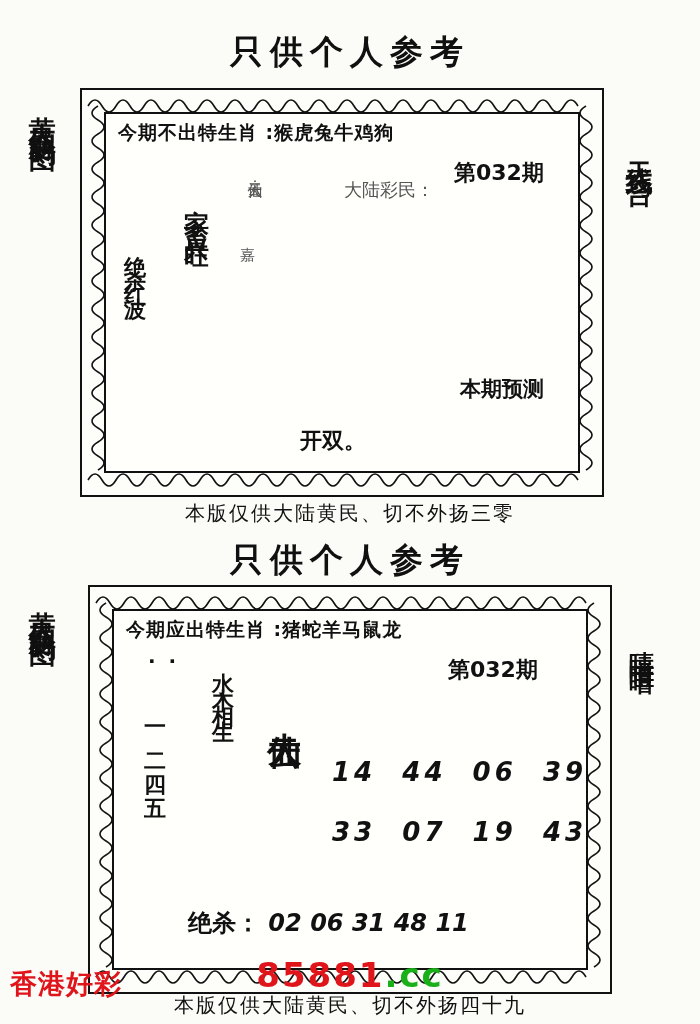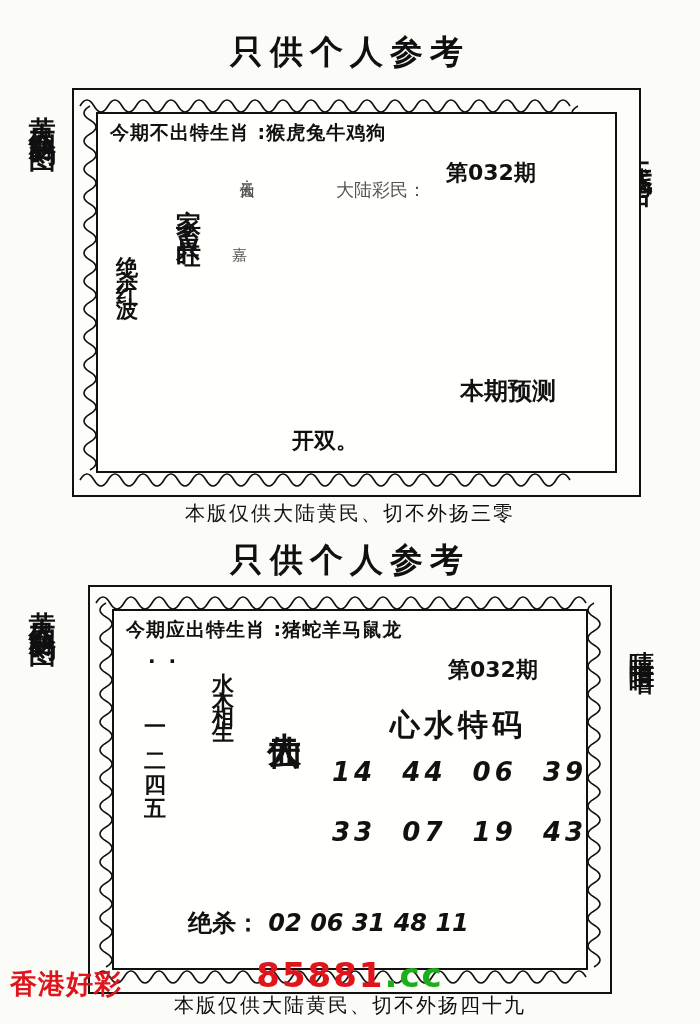--- a/index.html
+++ b/index.html
@@ -95,21 +95,21 @@
 
 <div class="page">
 
   <div class="panel" style="top:0;height:530px;">
 
     <div class="panel-title" style="position:absolute;top:30px;left:0;width:700px;">只供个人参考</div>
 
     <div class="side-text" style="left:28px;top:95px;">黄大仙解码图</div>
     <div class="side-text" style="left:625px;top:140px;">天线巧合</div>
 
-    <div class="frame-outer" style="left:72px;top:88px;width:520px;height:405px;padding-left:45px;">
+    <div class="frame-outer" style="left:80px;top:88px;width:520px;height:405px;">
       <svg class="squiggle-band" width="520" height="405" viewBox="0 0 520 405" preserveAspectRatio="none" style="left:0;top:0;">
         <g fill="none" stroke="#111" stroke-width="1.6">
           <path d="M6,16 q7,-12 14,0 q7,12 14,0 q7,-12 14,0 q7,12 14,0 q7,-12 14,0 q7,12 14,0 q7,-12 14,0 q7,12 14,0 q7,-12 14,0 q7,12 14,0 q7,-12 14,0 q7,12 14,0 q7,-12 14,0 q7,12 14,0 q7,-12 14,0 q7,12 14,0 q7,-12 14,0 q7,12 14,0 q7,-12 14,0 q7,12 14,0 q7,-12 14,0 q7,12 14,0 q7,-12 14,0 q7,12 14,0 q7,-12 14,0 q7,12 14,0 q7,-12 14,0 q7,12 14,0 q7,-12 14,0 q7,12 14,0 q7,-12 14,0 q7,12 14,0 q7,-12 14,0 q7,12 14,0 q7,-12 14,0"></path>
           <path d="M6,390 q7,-12 14,0 q7,12 14,0 q7,-12 14,0 q7,12 14,0 q7,-12 14,0 q7,12 14,0 q7,-12 14,0 q7,12 14,0 q7,-12 14,0 q7,12 14,0 q7,-12 14,0 q7,12 14,0 q7,-12 14,0 q7,12 14,0 q7,-12 14,0 q7,12 14,0 q7,-12 14,0 q7,12 14,0 q7,-12 14,0 q7,12 14,0 q7,-12 14,0 q7,12 14,0 q7,-12 14,0 q7,12 14,0 q7,-12 14,0 q7,12 14,0 q7,-12 14,0 q7,12 14,0 q7,-12 14,0 q7,12 14,0 q7,-12 14,0 q7,12 14,0 q7,-12 14,0 q7,12 14,0 q7,-12 14,0"></path>
           <path d="M16,16 q-12,7 0,14 q12,7 0,14 q-12,7 0,14 q12,7 0,14 q-12,7 0,14 q12,7 0,14 q-12,7 0,14 q12,7 0,14 q-12,7 0,14 q12,7 0,14 q-12,7 0,14 q12,7 0,14 q-12,7 0,14 q12,7 0,14 q-12,7 0,14 q12,7 0,14 q-12,7 0,14 q12,7 0,14 q-12,7 0,14 q12,7 0,14 q-12,7 0,14 q12,7 0,14 q-12,7 0,14 q12,7 0,14 q-12,7 0,14 q12,7 0,14"></path>
           <path d="M504,16 q-12,7 0,14 q12,7 0,14 q-12,7 0,14 q12,7 0,14 q-12,7 0,14 q12,7 0,14 q-12,7 0,14 q12,7 0,14 q-12,7 0,14 q12,7 0,14 q-12,7 0,14 q12,7 0,14 q-12,7 0,14 q12,7 0,14 q-12,7 0,14 q12,7 0,14 q-12,7 0,14 q12,7 0,14 q-12,7 0,14 q12,7 0,14 q-12,7 0,14 q12,7 0,14 q-12,7 0,14 q12,7 0,14 q-12,7 0,14 q12,7 0,14"></path>
         </g>
       </svg>
 
       <div class="frame-inner" style="left:22px;top:22px;right:22px;bottom:22px;"></div>
@@ -120,21 +120,21 @@
 
       <div class="hand gray vtext" style="left:163px;top:82px;font-size:15px;">天仙云：</div>
       <div class="hand gray" style="left:158px;top:156px;font-size:15px;">嘉</div>
 
       <div class="hand vtext" style="left:98px;top:100px;font-size:25px;letter-spacing:12px;">家畜兴旺</div>
 
       <div class="hand vtext" style="left:38px;top:148px;font-size:22px;letter-spacing:14px;">绝杀红波</div>
 
       <div class="hand gray" style="left:262px;top:88px;font-size:18px;">大陆彩民：</div>
 
-      <div class="hand" style="left:378px;top:285px;font-size:24px;margin-left:8px;">本期预测</div>
+      <div class="hand" style="left:378px;top:285px;font-size:21px;">本期预测</div>
 
       <div class="hand" style="left:218px;top:336px;font-size:22px;">开双。</div>
     </div>
 
     <div class="bottom-note" style="top:500px;">本版仅供大陆黄民、切不外扬三零</div>
   </div>
 
   <div class="panel" style="top:530px;height:494px;">
 
     <div class="panel-title" style="position:absolute;top:8px;left:0;width:700px;">只供个人参考</div>
@@ -159,21 +159,20 @@
       <div class="hand" style="left:358px;top:68px;font-size:22px;">第032期</div>
 
       <div class="hand dots" style="left:58px;top:62px;font-size:20px;">· ·</div>
 
       <div class="hand vtext" style="left:118px;top:68px;font-size:22px;letter-spacing:16px;">水木相生</div>
 
       <div class="hand vtext" style="left:50px;top:128px;font-size:22px;letter-spacing:22px;">一二四五</div>
 
       <div class="hand vtext" style="left:172px;top:118px;font-size:34px;letter-spacing:4px;">大仙云</div>
 
-      <div class="hand" style="left:300px;top:118px;font-size:30px;letter-spacing:4px;">心水特码</div>
 
       <div class="hand ital" style="left:242px;top:170px;font-size:26px;letter-spacing:4px;">
         <span>14</span>&nbsp;
         <span>44</span>&nbsp;
         <span>06</span>&nbsp;
         <span>39</span>
       </div>
 
       <div class="hand ital" style="left:242px;top:230px;font-size:26px;letter-spacing:4px;">
         <span>33</span>&nbsp;

